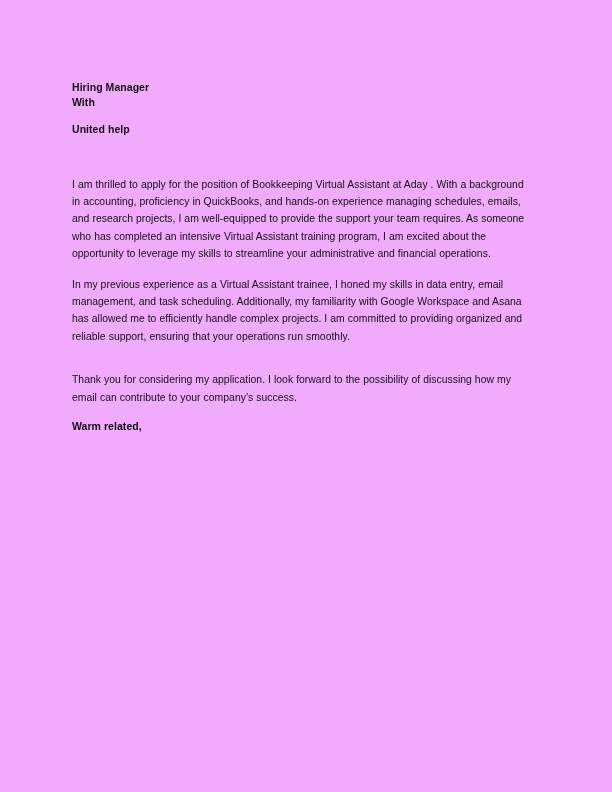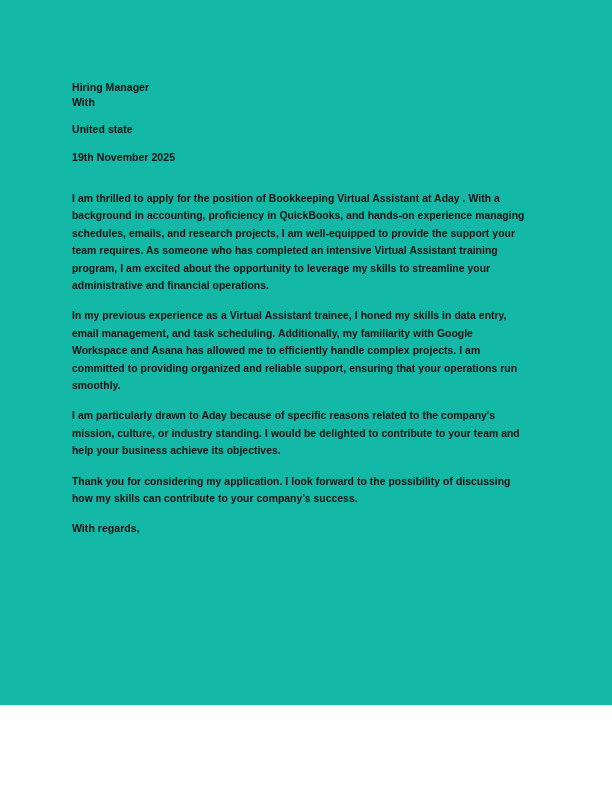--- a/index.html
+++ b/index.html
@@ -10,22 +10,22 @@
     width: 612px;
     height: 792px;
     background: #ffffff;
     font-family: "Liberation Sans", sans-serif;
     color: #111111;
     overflow: hidden;
   }
   .page {
     position: relative;
     width: 612px;
-    height: 705px;
-    background: #14b8a6;
+    height: 792px;
+    background: #f0abfc;
     box-sizing: border-box;
   }
   .letter {
     position: absolute;
     left: 72px;
     top: 80px;
     width: 456px;
   }
   .addr-block {
     font-size: 10.5px;
@@ -42,21 +42,21 @@
   }
   .single-bold {
     font-size: 10.5px;
     font-weight: bold;
     line-height: 14.5px;
     letter-spacing: 0.05px;
     white-space: pre-wrap;
   }
   .body-para {
     font-size: 10.4px;
-    font-weight: bold;
+    font-weight: normal;
     line-height: 17.4px;
     letter-spacing: 0.02px;
     text-align: left;
     margin: 0;
     white-space: pre-wrap;
     word-spacing: 0.1px;
   }
   .para-gap {
     height: 13px;
   }
@@ -77,45 +77,43 @@
 <div class="page">
   <div class="letter">
 
     <div class="addr-block">
       <span class="addr-line">Hiring Manager</span>
       <span class="addr-line">With</span>
     </div>
 
     <div class="spacer-sm"></div>
 
-    <div class="single-bold">United state</div>
+    <div class="single-bold">United help</div>
 
     <div class="spacer-sm"></div>
 
-    <div class="single-bold">19th November 2025</div>
 
     <div class="spacer-sm"></div>
 
 
     <div class="para-gap"></div>
 
     <p class="body-para">I am thrilled to apply for the position of Bookkeeping Virtual Assistant at Aday . With a background in accounting, proficiency in QuickBooks, and hands-on experience managing schedules, emails, and research projects, I am well-equipped to provide the support your team requires. As someone who has completed an intensive Virtual Assistant training program, I am excited about the opportunity to leverage my skills to streamline your administrative and financial operations.</p>
 
     <div class="para-gap"></div>
 
     <p class="body-para">In my previous experience as a Virtual Assistant trainee, I honed my skills in data entry, email management, and task scheduling. Additionally, my familiarity with Google Workspace and Asana has allowed me to efficiently handle complex projects. I am committed to providing organized and reliable support, ensuring that your operations run smoothly.</p>
 
     <div class="para-gap"></div>
 
-    <p class="body-para">I am particularly drawn to Aday because of specific reasons related to the company's mission, culture, or industry standing. I would be delighted to contribute to your team and help your business achieve its objectives.</p>
 
     <div class="para-gap"></div>
 
-    <p class="body-para">Thank you for considering my application. I look forward to the possibility of discussing how my skills can contribute to your company’s success.</p>
+    <p class="body-para">Thank you for considering my application. I look forward to the possibility of discussing how my email can contribute to your company’s success.</p>
 
     <div class="para-gap"></div>
 
     <div class="sign-block">
-      <span class="sign-line">With regards,</span>
+      <span class="sign-line">Warm related,</span>
     </div>
 
   </div>
 </div>
 
 </body></html>

